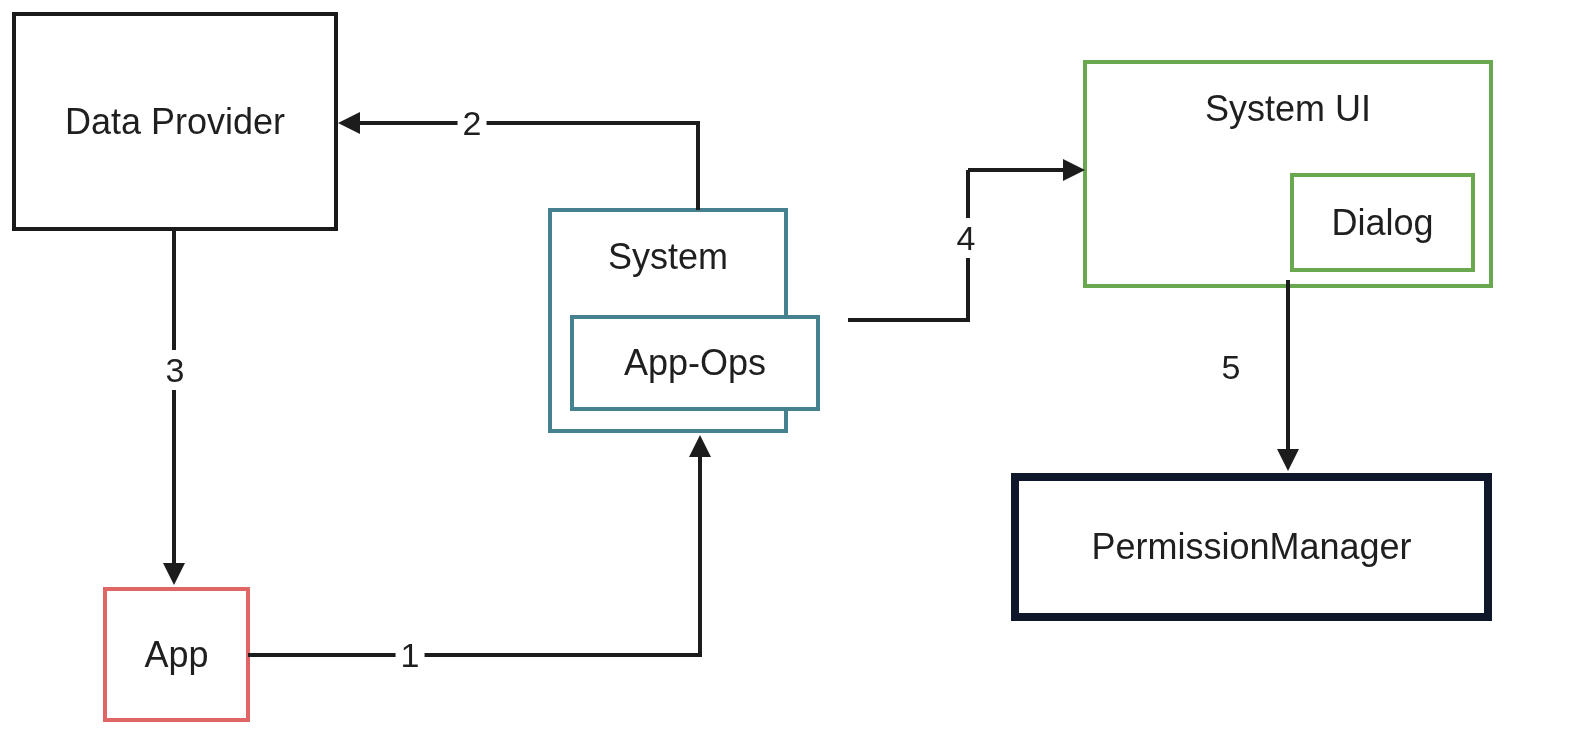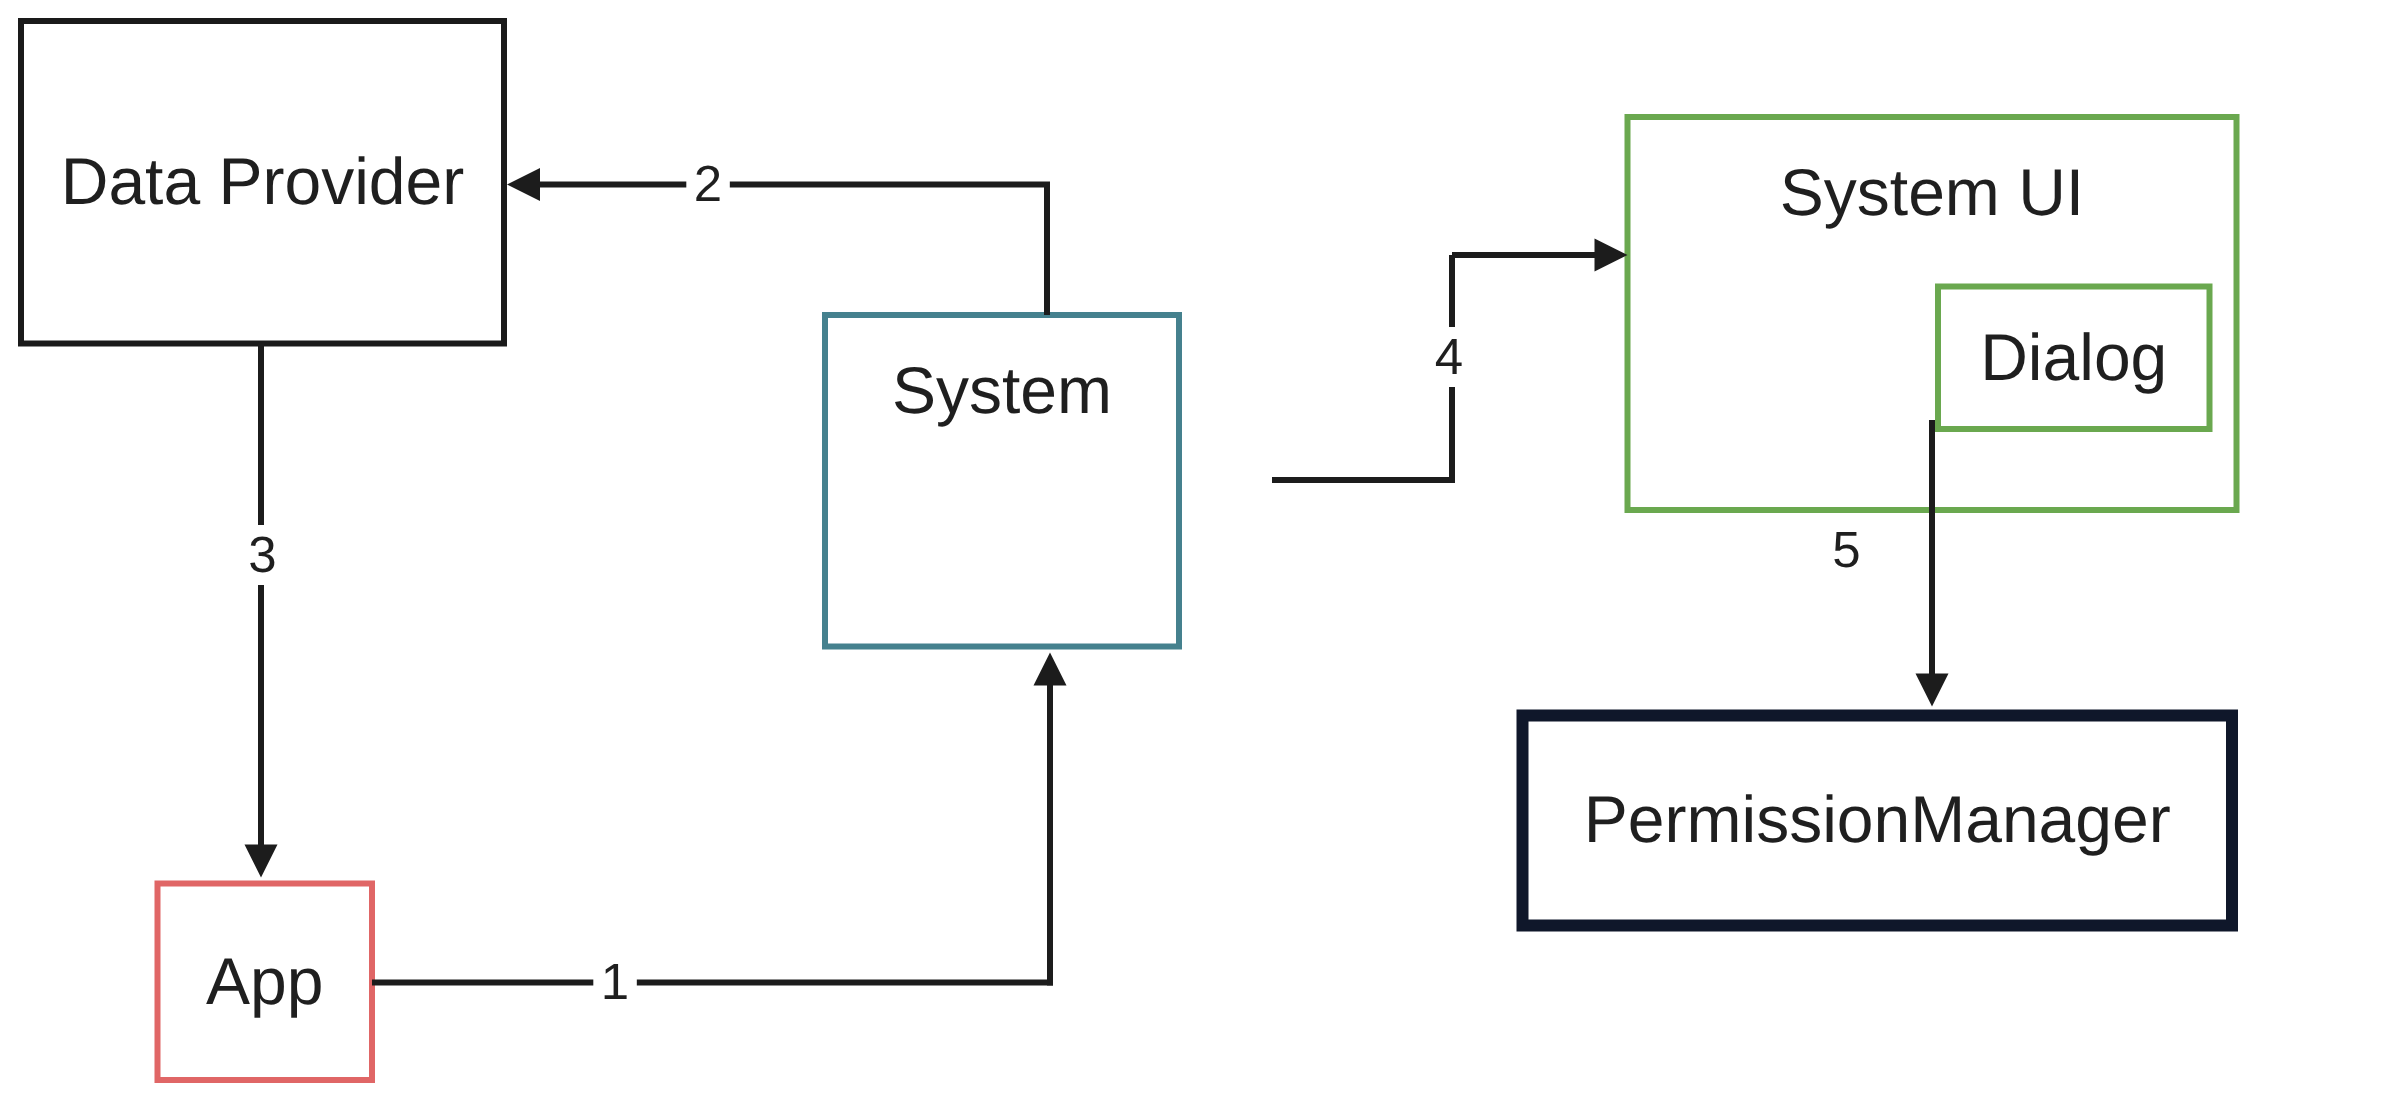--- a/index.html
+++ b/index.html
@@ -13,42 +13,42 @@
     width: 1588px;
     height: 740px;
     background: #ffffff;
     overflow: hidden;
   }
   .node {
     position: absolute;
     box-sizing: border-box;
     background: #ffffff;
     color: #1f1f1f;
-    font-size: 44px;
+    font-size: 36px;
   }
   .node .centered {
     position: absolute;
     inset: 0;
     display: flex;
     align-items: center;
     justify-content: center;
     white-space: nowrap;
   }
   .node .toplabel {
     position: absolute;
     left: 0;
     right: 0;
     top: 24px;
     text-align: center;
     white-space: nowrap;
   }
   .box-data-provider { left: 12px;  top: 12px;  width: 326px; height: 219px; border: 4px solid #1a1a1a; }
   .box-system        { left: 548px; top: 208px; width: 240px; height: 225px; border: 4px solid #45818e; }
   .box-app-ops       { left: 18px;  top: 103px; width: 250px; height: 96px;  border: 4px solid #45818e; }
-  .box-system-ui     { left: 1083px;top: 76px;  width: 410px; height: 266px; border: 4px solid #6aa84f; }
+  .box-system-ui     { left: 1083px;top: 60px;  width: 410px; height: 228px; border: 4px solid #6aa84f; }
   .box-dialog        { left: 203px; top: 89px;  width: 185px; height: 99px;  border: 4px solid #6aa84f; margin-top: 20px; }
   .box-app           { left: 103px; top: 587px; width: 147px; height: 135px; border: 4px solid #e06666; text-align: right; }
   .box-permission    { left: 1011px;top: 473px; width: 481px; height: 148px; border: 8px solid #0f172a; }
 
   .line {
     position: absolute;
     background: #1c1c1c;
   }
   .arrowhead {
     position: absolute;
@@ -75,20 +75,23 @@
 <body>
 
 <div class="canvas">
 
   <div class="node box-data-provider">
     <div class="centered">Data Provider</div>
   </div>
 
   <div class="node box-system">
     <div class="toplabel">System</div>
+    <div class="node box-app-ops">
+      <div class="centered">App-Ops</div>
+    </div>
   </div>
 
   <div class="node box-system-ui">
     <div class="toplabel">System UI</div>
     <div class="node box-dialog">
       <div class="centered">Dialog</div>
     </div>
   </div>
 
   <div class="node box-app">

